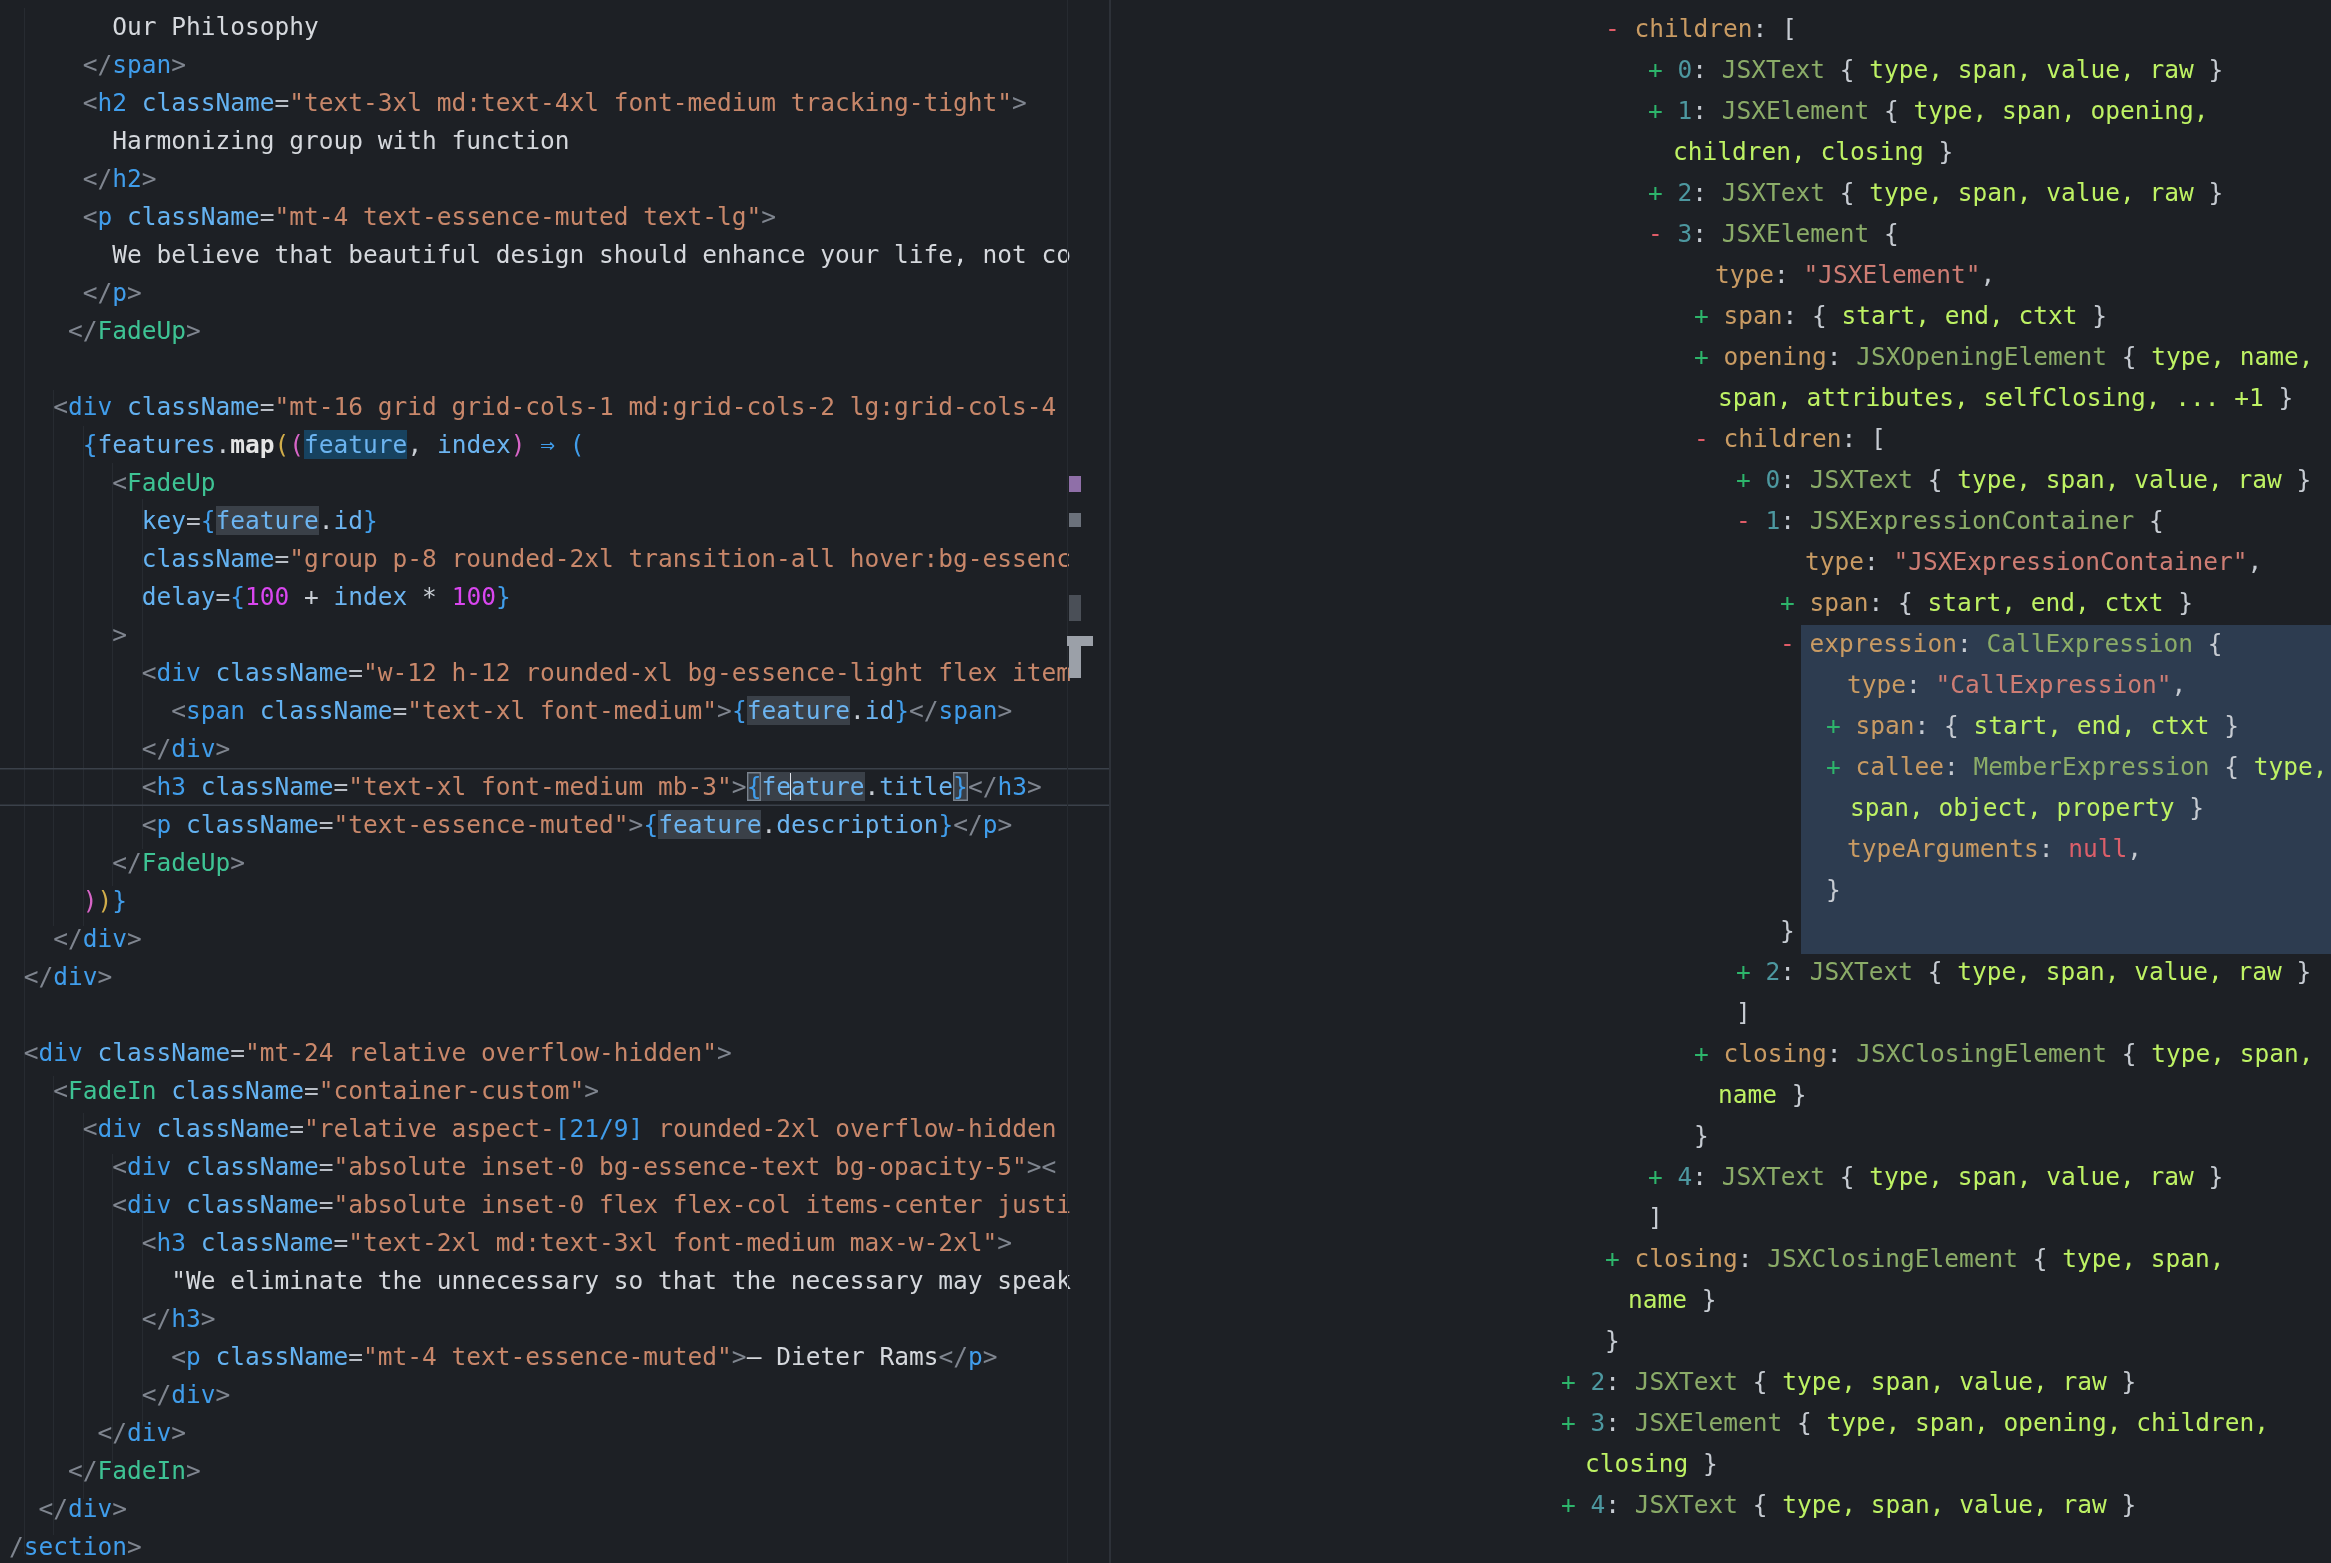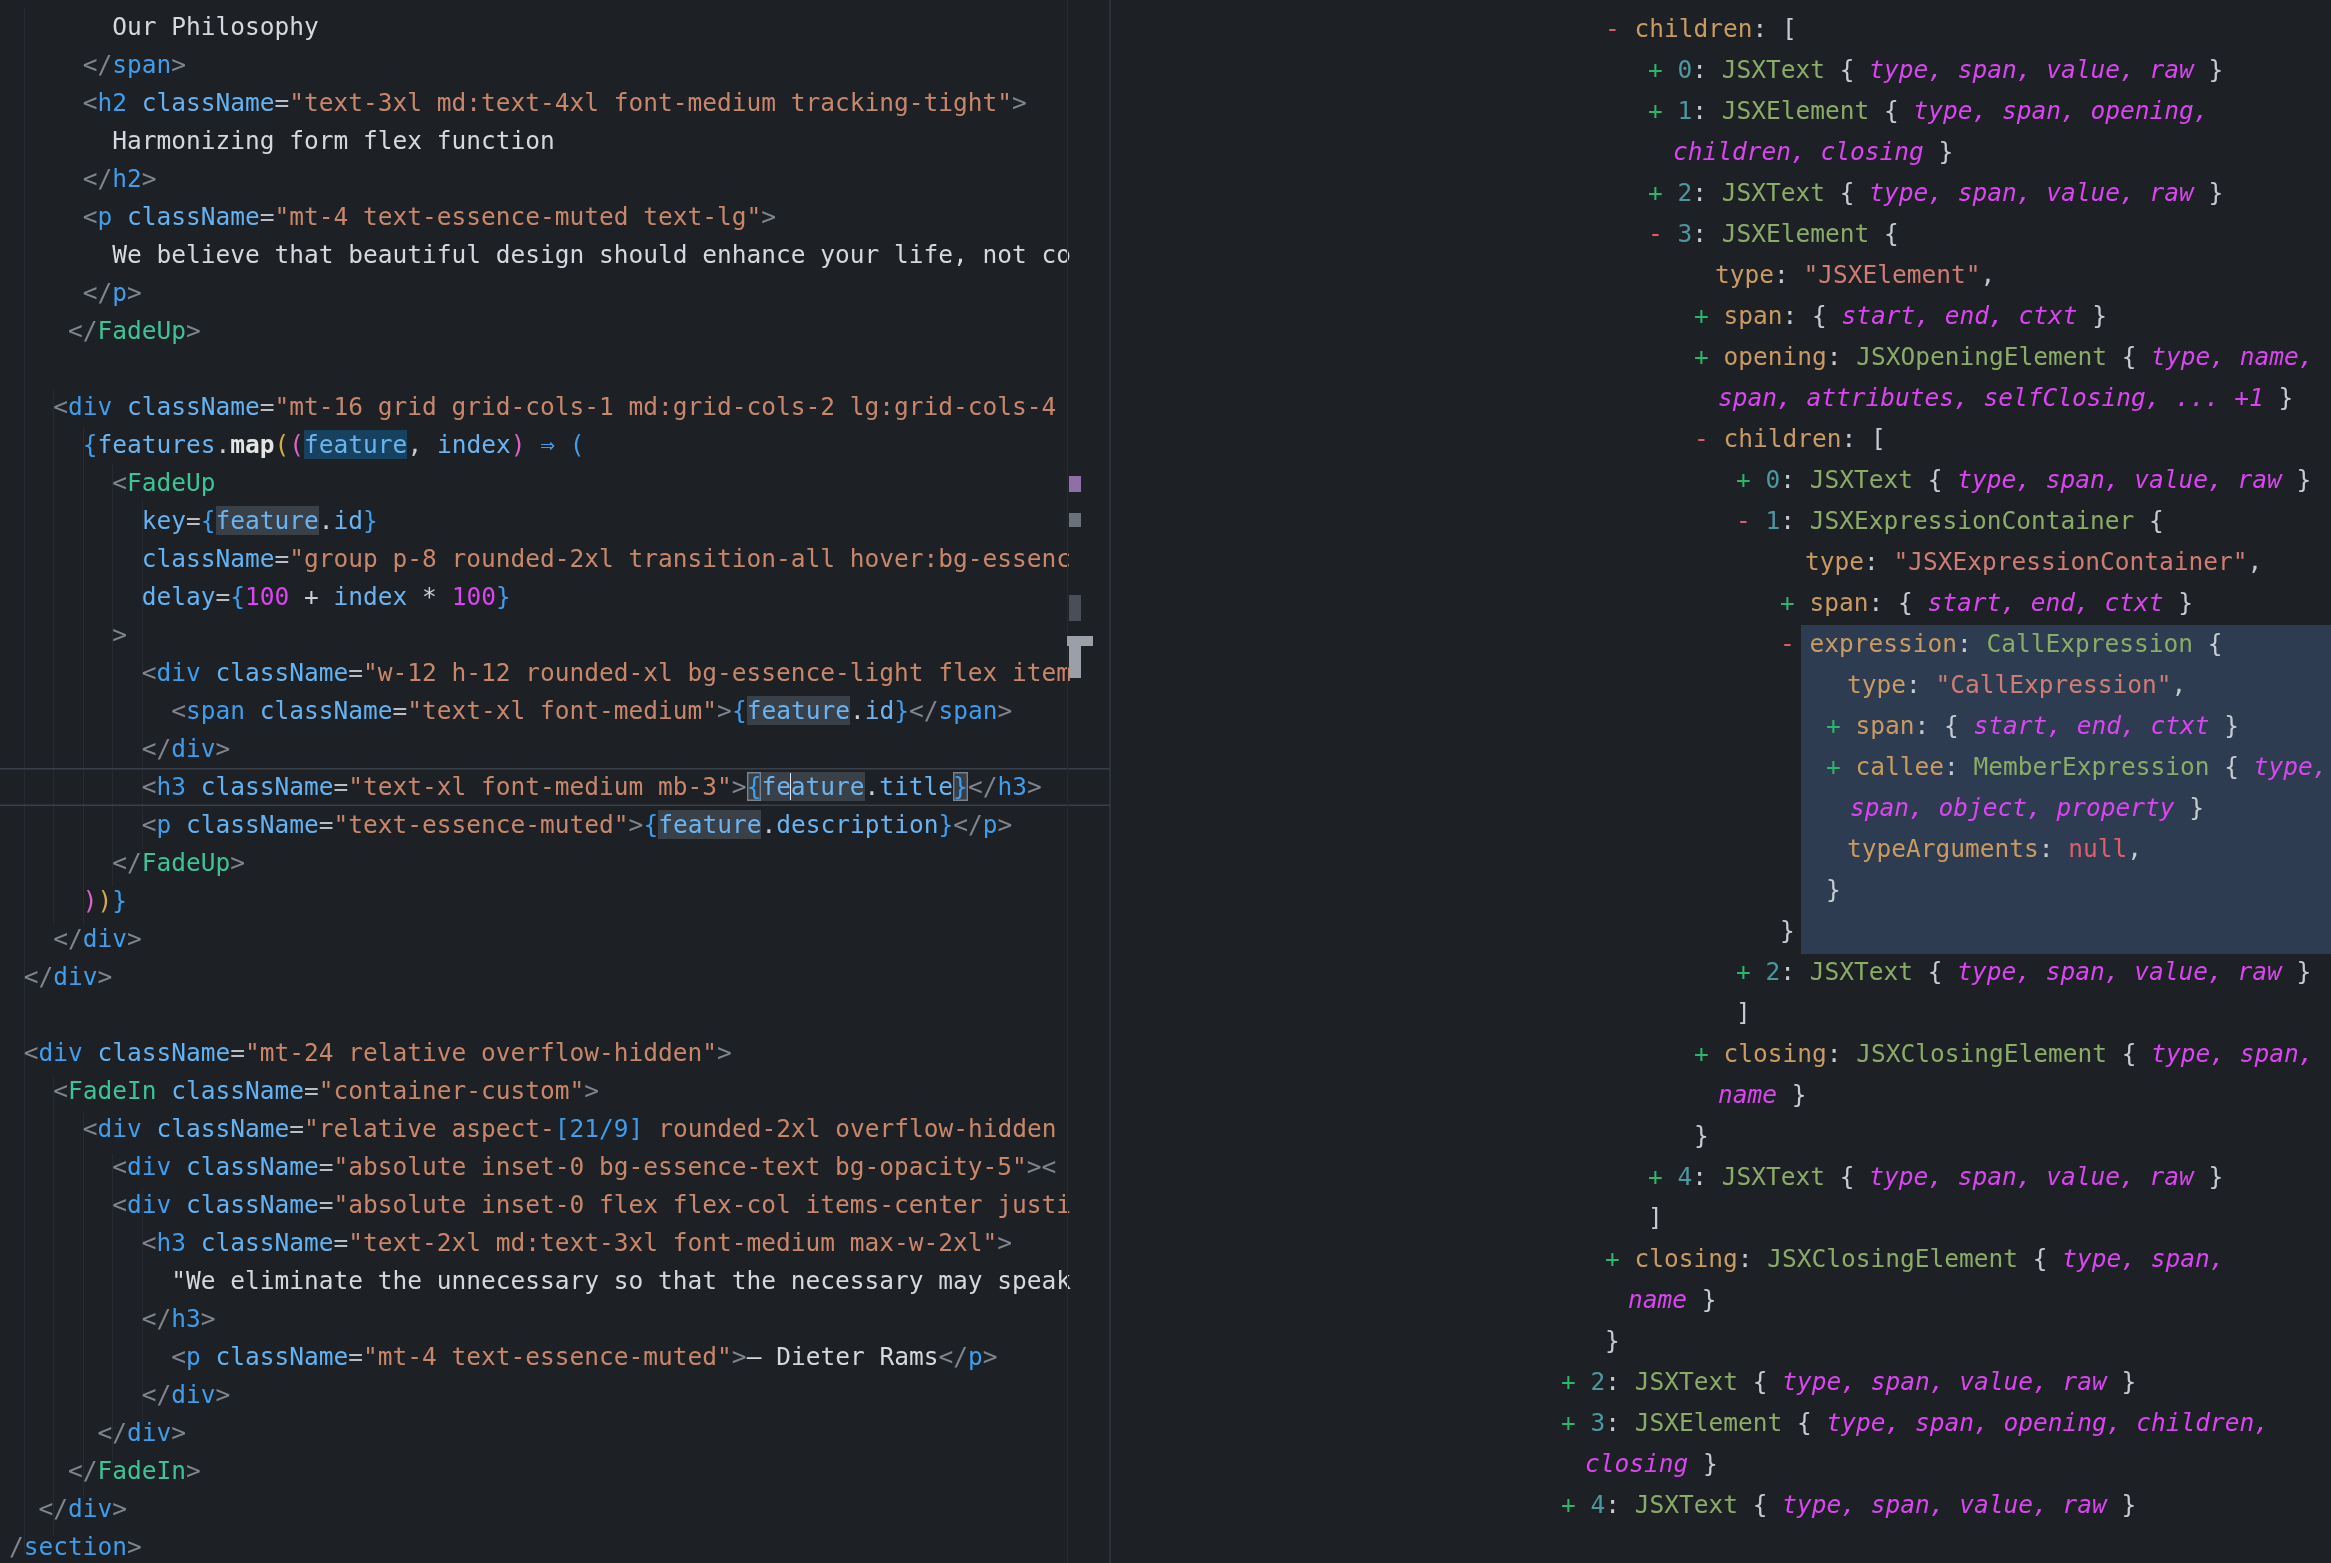--- a/index.html
+++ b/index.html
@@ -27,21 +27,21 @@
   .s-idw{color:#6cb4f0;background:#3a4048;}
   .s-fesel{color:#6cb4f0;background:#17425f;}
   .s-brx{color:#409deb;background:#383e46;box-shadow:inset 0 0 0 1.4px #79828d;}
   .cursor{display:inline-block;width:2.7px;height:27px;background:#e2e5ea;
           vertical-align:-4.5px;margin:0 -1.4px;}
 
   
   .s-mp{color:#2db56b;} .s-mm{color:#e05c68;} .s-idx{color:#4d98a0;}
   .s-key{color:#c99b63;} .s-node{color:#8bac68;} .s-rstr{color:#ce7d74;}
   .s-nul{color:#dc5f6a;} .s-rpn{color:#c6cbd2;}
-  .s-it{color:#d946ef;font-style:italic;}
+  .s-it{color:#bef264;}
 
   .guide{position:absolute;width:0.9px;background:#272b31;z-index:1;}
   .sbmark{position:absolute;z-index:6;}
   #ast-highlight{position:absolute;z-index:1;background:#2d3c50;}
 </style>
 <style>.s-comp{color:#3ec394;}</style></head>
 <body>
 
 <div class="pane" id="left-pane">
 
@@ -51,21 +51,21 @@
   <div class="guide" style="left:83px;top:418px;height:500px;"></div>
   <div class="guide" style="left:83px;top:1105px;height:386px;"></div>
   <div class="guide" style="left:112px;top:455px;height:423px;"></div>
   <div class="guide" style="left:112px;top:1146px;height:309px;"></div>
   <div class="guide" style="left:142px;top:491px;height:350px;"></div>
   <div class="guide" style="left:142px;top:1182px;height:236px;"></div>
   <div id="left-lines">
       <div class="cl"><span class="s-txt">       Our Philosophy</span></div>
       <div class="cl"><span class="s-txt">     </span><span class="s-pn">&lt;/</span><span class="s-tag">span</span><span class="s-pn">&gt;</span></div>
       <div class="cl"><span class="s-txt">     </span><span class="s-pn">&lt;</span><span class="s-tag">h2</span><span class="s-txt"> </span><span class="s-attr">className</span><span class="s-eq">=</span><span class="s-str">"text-3xl md:text-4xl font-medium tracking-tight"</span><span class="s-pn">&gt;</span></div>
-      <div class="cl"><span class="s-txt">       Harmonizing form flex function</span></div>
+      <div class="cl"><span class="s-txt">       Harmonizing group with function</span></div>
       <div class="cl"><span class="s-txt">     </span><span class="s-pn">&lt;/</span><span class="s-tag">h2</span><span class="s-pn">&gt;</span></div>
       <div class="cl"><span class="s-txt">     </span><span class="s-pn">&lt;</span><span class="s-tag">p</span><span class="s-txt"> </span><span class="s-attr">className</span><span class="s-eq">=</span><span class="s-str">"mt-4 text-essence-muted text-lg"</span><span class="s-pn">&gt;</span></div>
       <div class="cl"><span class="s-txt">       We believe that beautiful design should enhance your life, not co</span></div>
       <div class="cl"><span class="s-txt">     </span><span class="s-pn">&lt;/</span><span class="s-tag">p</span><span class="s-pn">&gt;</span></div>
       <div class="cl"><span class="s-txt">    </span><span class="s-pn">&lt;/</span><span class="s-comp">FadeUp</span><span class="s-pn">&gt;</span></div>
       <div class="cl"></div>
       <div class="cl"><span class="s-txt">   </span><span class="s-pn">&lt;</span><span class="s-tag">div</span><span class="s-txt"> </span><span class="s-attr">className</span><span class="s-eq">=</span><span class="s-str">"mt-16 grid grid-cols-1 md:grid-cols-2 lg:grid-cols-4</span></div>
       <div class="cl"><span class="s-txt">     </span><span class="s-br">{</span><span class="s-idb">features</span><span class="s-op">.</span><span class="s-fn">map</span><span class="s-py">(</span><span class="s-pp">(</span><span class="s-fesel">feature</span><span class="s-op">, </span><span class="s-idb">index</span><span class="s-pp">)</span><span class="s-op"> </span><span class="s-br">⇒</span><span class="s-op"> </span><span class="s-br">(</span></div>
       <div class="cl"><span class="s-txt">       </span><span class="s-pn">&lt;</span><span class="s-comp">FadeUp</span></div>
       <div class="cl"><span class="s-txt">         </span><span class="s-attr">key</span><span class="s-eq">=</span><span class="s-br">{</span><span class="s-idw">feature</span><span class="s-op">.</span><span class="s-idb">id</span><span class="s-br">}</span></div>

